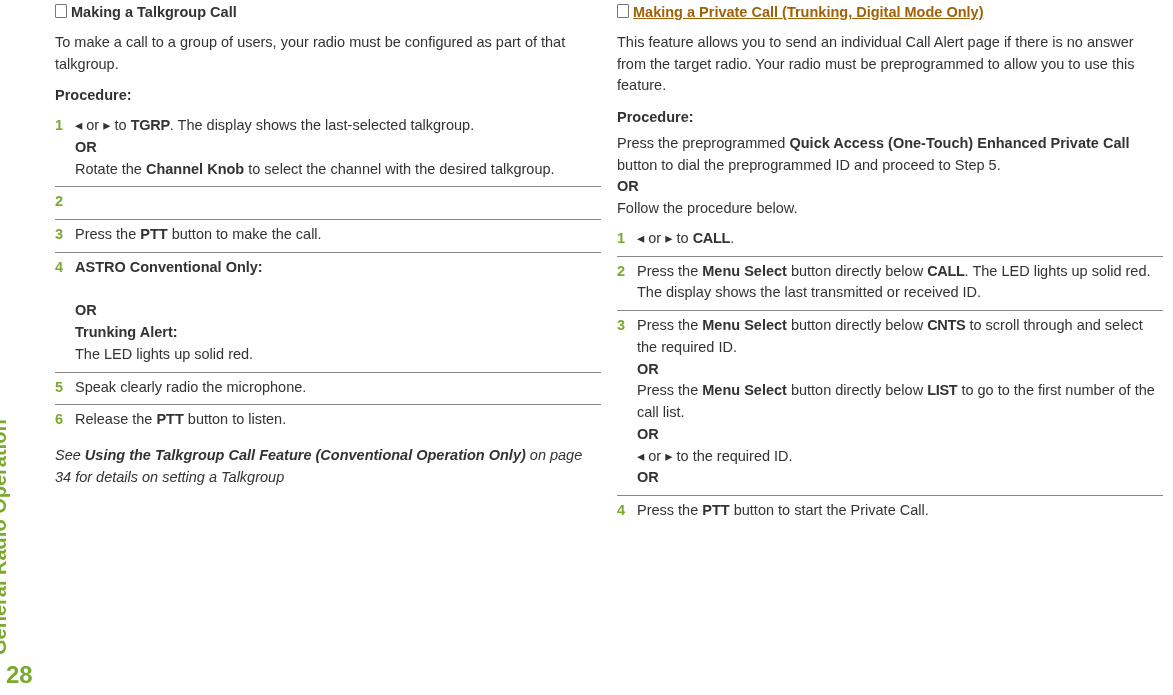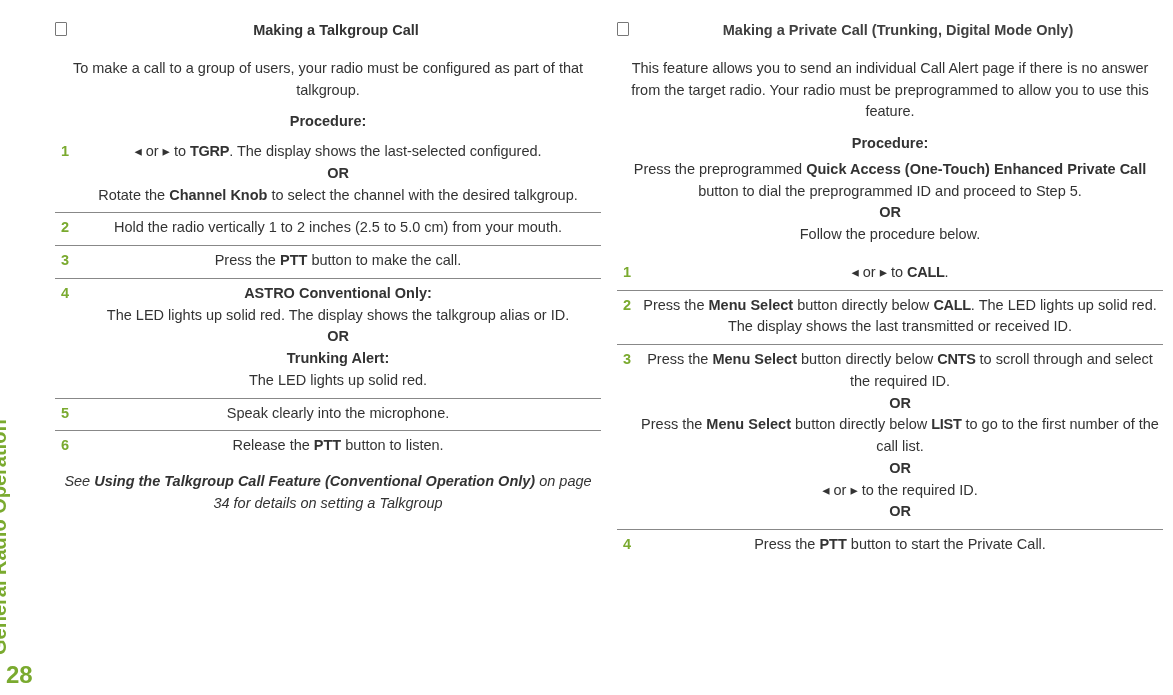--- a/index.html
+++ b/index.html
@@ -38,23 +38,22 @@
       position: absolute;
       left: 6px;
       bottom: 2px;
       color: #7aaa2f;
       font-weight: bold;
       font-size: 24px;
     }
     .content {
       flex: 1;
       display: flex;
-      padding: 18px 10px 10px 10px;
+      padding: 0 10px 10px 10px;
       gap: 16px;
-      text-align: center;
     }
     .column {
       flex: 1;
       min-width: 0;
     }
     .section-title {
       font-weight: bold;
       margin: 2px 0 8px 0;
       padding-left: 16px;
       position: relative;
@@ -63,24 +62,25 @@
       content: "";
       position: absolute;
       left: 0;
       top: 2px;
       width: 10px;
       height: 12px;
       border: 1px solid #777;
       border-radius: 1px;
     }
     .section-title-purple {
-      color: #404040;
+      color: #a16207;
+      text-decoration: underline;
     }
     .intro {
-      margin: 16px 0 10px 0;
+      margin: 8px 0 10px 0;
     }
     .proc-label {
       font-weight: bold;
       margin: 8px 0 4px 0;
     }
     .steps {
       padding: 0;
       margin: 0;
     }
     .step {
@@ -129,73 +129,72 @@
     <div class="column">
       <div class="section-title">Making a Talkgroup Call</div>
       <div class="intro">To make a call to a group of users, your radio must be configured as part of that talkgroup.</div>
       <div class="proc-label">Procedure:</div>
 
       <div class="steps">
 
         <div class="step">
           <div class="step-number">1</div>
           <div class="step-body">
-            <span class="arrow">◂ or ▸ to </span><span class="mono">TGRP</span><span>. The display shows the last-selected configured.</span><br>
+            <span class="arrow">◂ or ▸ to </span><span class="mono">TGRP</span><span>. The display shows the last-selected talkgroup.</span><br>
             <span class="or">OR</span><br>
             <span>Rotate the </span><span class="bold">Channel Knob</span><span> to select the channel with the desired talkgroup.</span>
           </div>
         </div>
 
         <div class="step">
           <div class="step-number">2</div>
-          <div class="step-body">Hold the radio vertically 1 to 2 inches (2.5 to 5.0 cm) from your mouth.</div>
         </div>
 
         <div class="step">
           <div class="step-number">3</div>
           <div class="step-body">
             <span>Press the </span><span class="bold">PTT</span><span> button to make the call.</span>
           </div>
         </div>
 
         <div class="step">
           <div class="step-number">4</div>
           <div class="step-body">
             <span class="bold">ASTRO Conventional Only:</span><br>
-            <span>The LED lights up solid red. The display shows the talkgroup alias or ID.</span><br>
+            <br>
             <span class="or">OR</span><br>
             <span class="bold">Trunking Alert:</span><br>
             <span>The LED lights up solid red.</span>
           </div>
         </div>
 
         <div class="step">
           <div class="step-number">5</div>
-          <div class="step-body">Speak clearly into the microphone.</div>
+          <div class="step-body">Speak clearly radio the microphone.</div>
         </div>
 
         <div class="step" style="border-bottom:none;">
           <div class="step-number">6</div>
           <div class="step-body">
             <span>Release the </span><span class="bold">PTT</span><span> button to listen.</span>
           </div>
         </div>
       </div>
 
       <div class="footnote">
         <span>See </span><span class="b">Using the Talkgroup Call Feature (Conventional Operation Only)</span><span> on page 34 for details on setting a Talkgroup</span>
       </div>
     </div>
 
     <div class="column">
       <div class="section-title section-title-purple">Making a Private Call (Trunking, Digital Mode Only)</div>
       <div class="intro">This feature allows you to send an individual Call Alert page if there is no answer from the target radio. Your radio must be preprogrammed to allow you to use this feature.</div>
       <div class="proc-label">Procedure:</div>
 
-      <div style="margin-bottom:12px;">
+      <div style="margin-bottom:4px;">
         <span>Press the preprogrammed </span><span class="bold">Quick Access (One-Touch) Enhanced Private Call</span><span> button to dial the preprogrammed ID and proceed to Step 5.</span><br>
         <span class="or">OR</span><br>
         <span>Follow the procedure below.</span>
       </div>
 
       <div class="steps">
 
         <div class="step">
           <div class="step-number">1</div>
           <div class="step-body">

